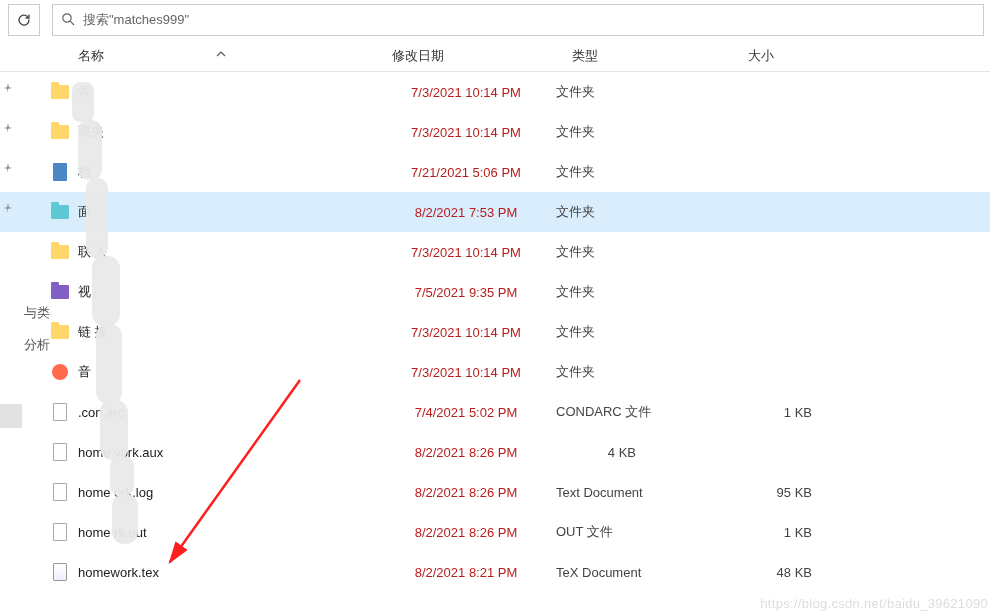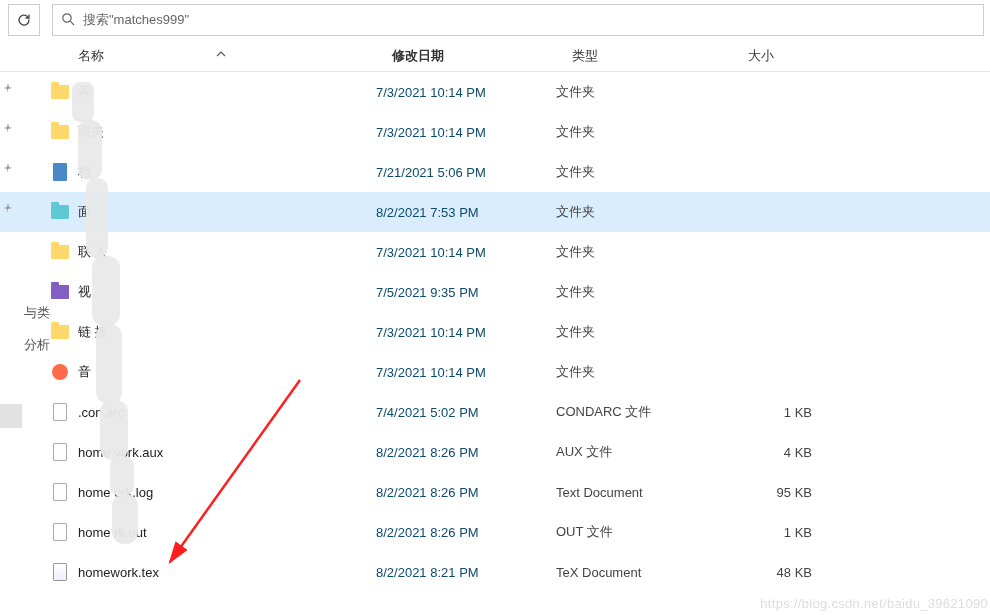--- a/index.html
+++ b/index.html
@@ -9,30 +9,30 @@
     .address-bar { flex: 0 0 736px; height: 32px; border: 1px solid #2b7cd3; display: flex; align-items: center; background: #fff; }
     .address-input { flex: 1; height: 100%; display: flex; align-items: center; padding: 0 4px; }
     .address-text { background: #0078d7; color: #fff; padding: 2px 2px; font-size: 14px; }
     .addr-dropdown { width: 28px; height: 100%; display: flex; align-items: center; justify-content: center; color: #555; cursor: pointer; }
     .refresh-btn { width: 32px; height: 32px; border: 1px solid #ccc; display: flex; align-items: center; justify-content: center; color: #555; cursor: pointer; margin-left: 2px; }
     .search-box { flex: 1; height: 32px; border: 1px solid #ccc; display: flex; align-items: center; padding: 0 8px; gap: 8px; color: #666; margin-left: 4px; }
     .search-icon { color: #666; font-size: 14px; }
 
     .columns-header { display: flex; height: 32px; align-items: center; border-bottom: 1px solid #e5e5e5; padding-left: 66px; color: #333; font-size: 13px; }
     .col-name   { width: 326px; padding-left: 12px; position: relative; }
-    .col-date   { width: 180px; font-weight: bold; }
+    .col-date   { width: 180px; }
     .col-type   { width: 176px; }
     .col-size   { width: 80px; text-align: left; }
     .sort-indicator { position: absolute; left: 150px; top: 2px; color: #555; font-size: 10px; }
 
     .file-list { position: relative; }
     .row { display: flex; height: 40px; align-items: center; padding-left: 50px; }
     .row.selected { background: #d9edfd; }
     .row .cell-name { width: 326px; display: flex; align-items: center; gap: 8px; }
-    .row .cell-date { width: 180px; color: #0c4a6e; }
+    .row .cell-date { width: 180px; color: #b91c1c; text-align: center; }
     .row .cell-type { width: 176px; color: #444; }
     .row .cell-size { width: 80px; text-align: right; color: #444; }
 
     .icon-slot { width: 20px; height: 20px; display: flex; align-items: center; justify-content: center; flex-shrink: 0; }
     .file-label { color: #222; }
 
     .pin-col { position: absolute; left: 0; top: 80px; width: 20px; }
     .pin { width: 16px; height: 16px; display: flex; align-items: center; justify-content: center; color: #888; margin-bottom: 24px; margin-top: 0; }
 
     .side-crumbs { position: absolute; left: 0; top: 297px; color: #555; font-size: 13px; line-height: 32px; margin-left: 24px; }
@@ -192,21 +192,20 @@
       <div class="cell-size">1 KB</div>
     </div>
     <div class="row">
       <div class="cell-name">
         <span class="icon-slot">
           <div class="fileicon"></div>
         </span>
         <span class="file-label">home  vork.aux</span>
       </div>
       <div class="cell-date">8/2/2021 8:26 PM</div>
-      <div class="cell-type">AUX 文件</div>
       <div class="cell-size">4 KB</div>
     </div>
     <div class="row">
       <div class="cell-name">
         <span class="icon-slot">
           <div class="fileicon"></div>
         </span>
         <span class="file-label">home  ork.log</span>
       </div>
       <div class="cell-date">8/2/2021 8:26 PM</div>

